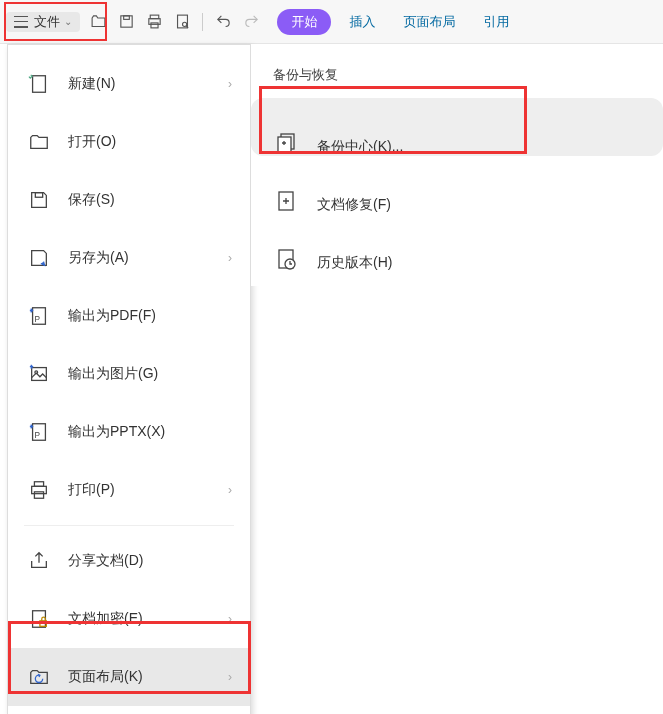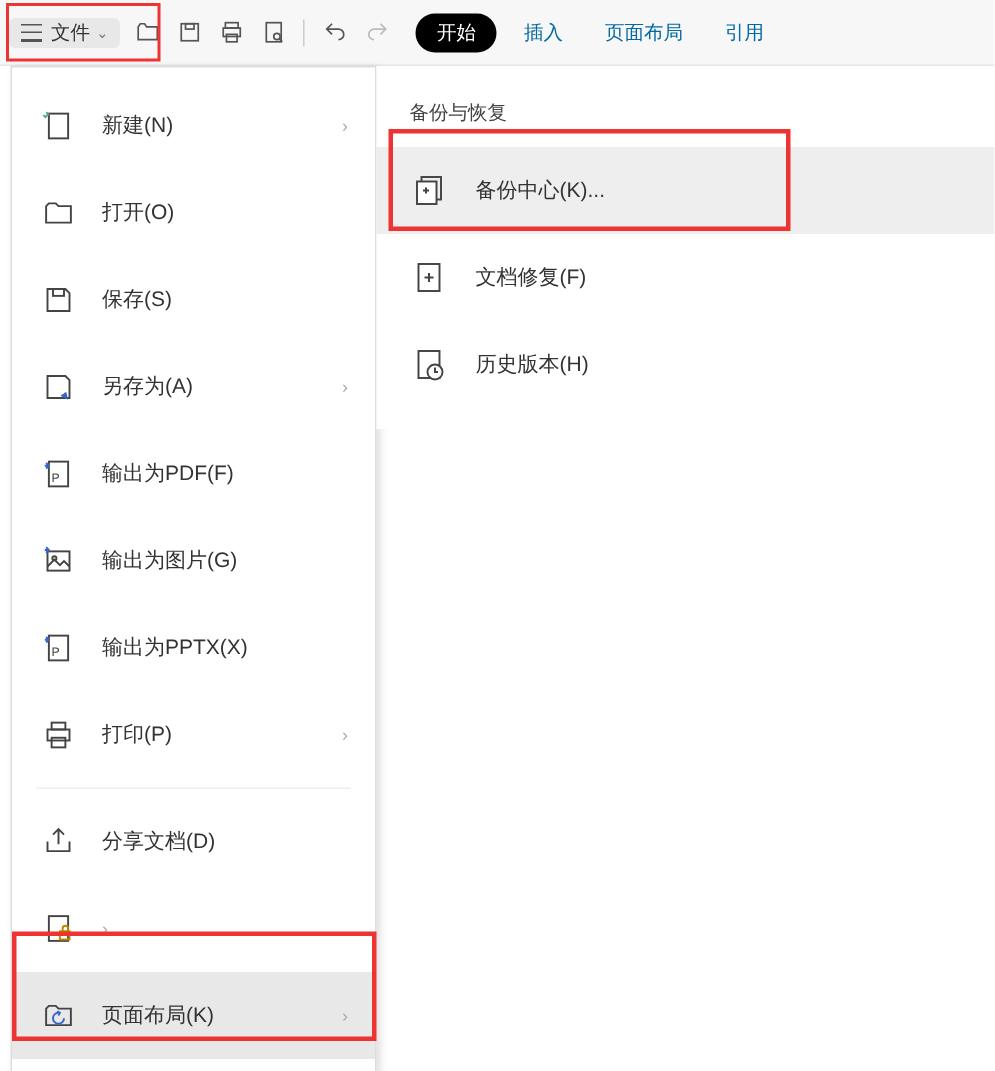--- a/index.html
+++ b/index.html
@@ -79,21 +79,21 @@
       margin-left: 12px;
     }
     .tab {
       padding: 4px 10px;
       font-size: 13px;
       color: #0369a1;
       cursor: pointer;
       margin-right: 8px;
     }
     .tab.active {
-      background: #000000;
+      background: #8b5cf6;
       color: #fff;
       border-radius: 14px;
       padding: 4px 14px;
     }
     .dropdown-panel {
       position: absolute;
       left: 7px;
       top: 44px;
       width: 244px;
       background: #fff;
@@ -142,24 +142,25 @@
       background: #fff;
       padding: 14px 0;
     }
     .submenu-header {
       font-size: 13px;
       color: #444;
       padding: 8px 22px 14px;
     }
     .submenu-item {
       display: flex;
-      align-items: center;
+      align-items: flex-end;
       height: 58px;
       padding: 0 22px;
       cursor: pointer;
+      border-radius: 12px;
     }
     .submenu-item.highlighted {
       background: #eeeeee;
     }
     .submenu-icon {
       width: 26px;
       height: 26px;
       margin-right: 18px;
       display: flex;
       align-items: center;
@@ -361,20 +362,21 @@
   </div>
 
   <div class="menu-item">
     <div class="menu-icon">
       <svg width="22" height="22" viewBox="0 0 24 24" fill="none" stroke="#444" stroke-width="1.4">
           <rect x="5" y="3" width="14" height="18"></rect>
           <rect x="13" y="14" width="7" height="6" stroke="#b80"></rect>
           <path d="M15 14v-2a2 2 0 0 1 4 0v2" stroke="#b80"></path>
         </svg>
     </div>
+    <span class="menu-label">文档加密(E)</span>
     <span class="menu-arrow">›</span>
   </div>
 
   <div class="menu-item highlighted">
     <div class="menu-icon">
       <svg width="22" height="22" viewBox="0 0 24 24" fill="none" stroke="#444" stroke-width="1.4">
           <path d="M3 7l2-2h5l2 2h9v12H3z"></path>
           <path d="M12 10a4 4 0 1 0 4 4" stroke="#36c"></path>
           <path d="M11 9l2 1-1 2" stroke="#36c"></path>
         </svg>

